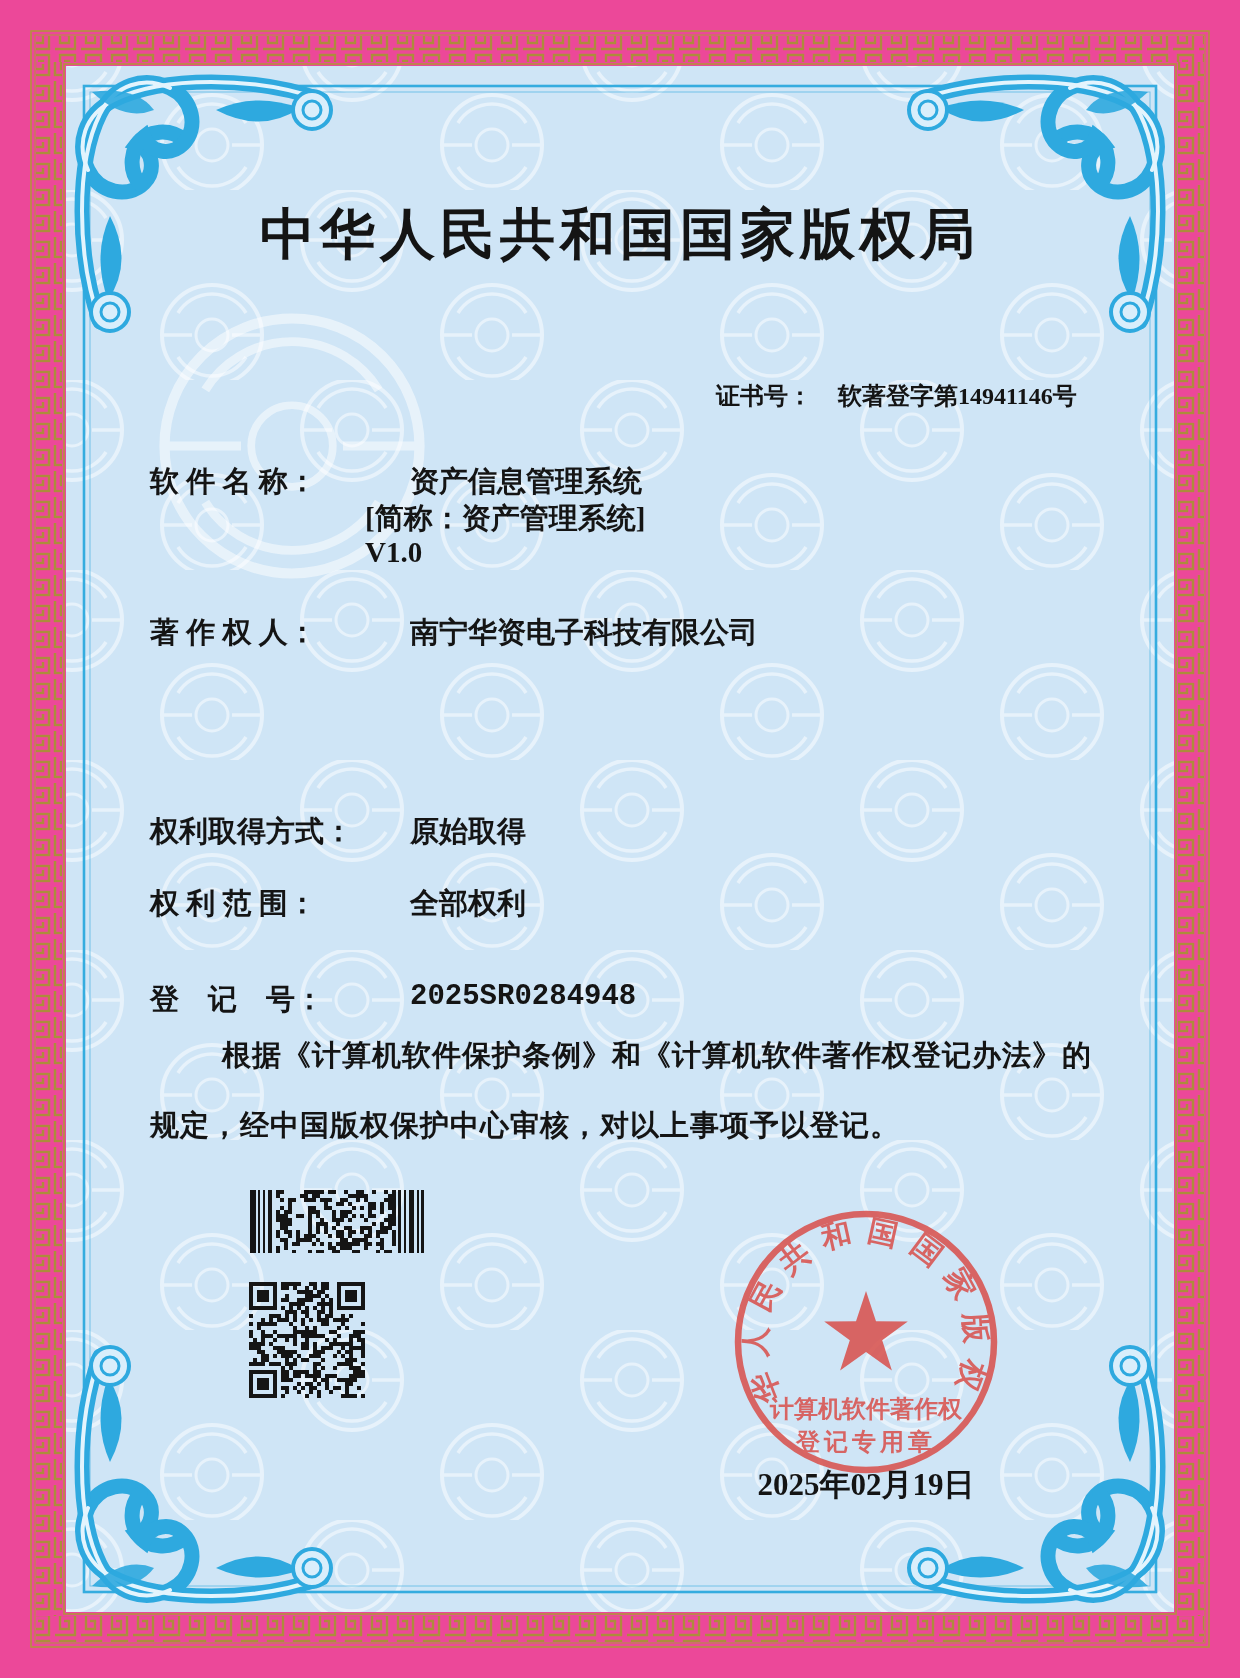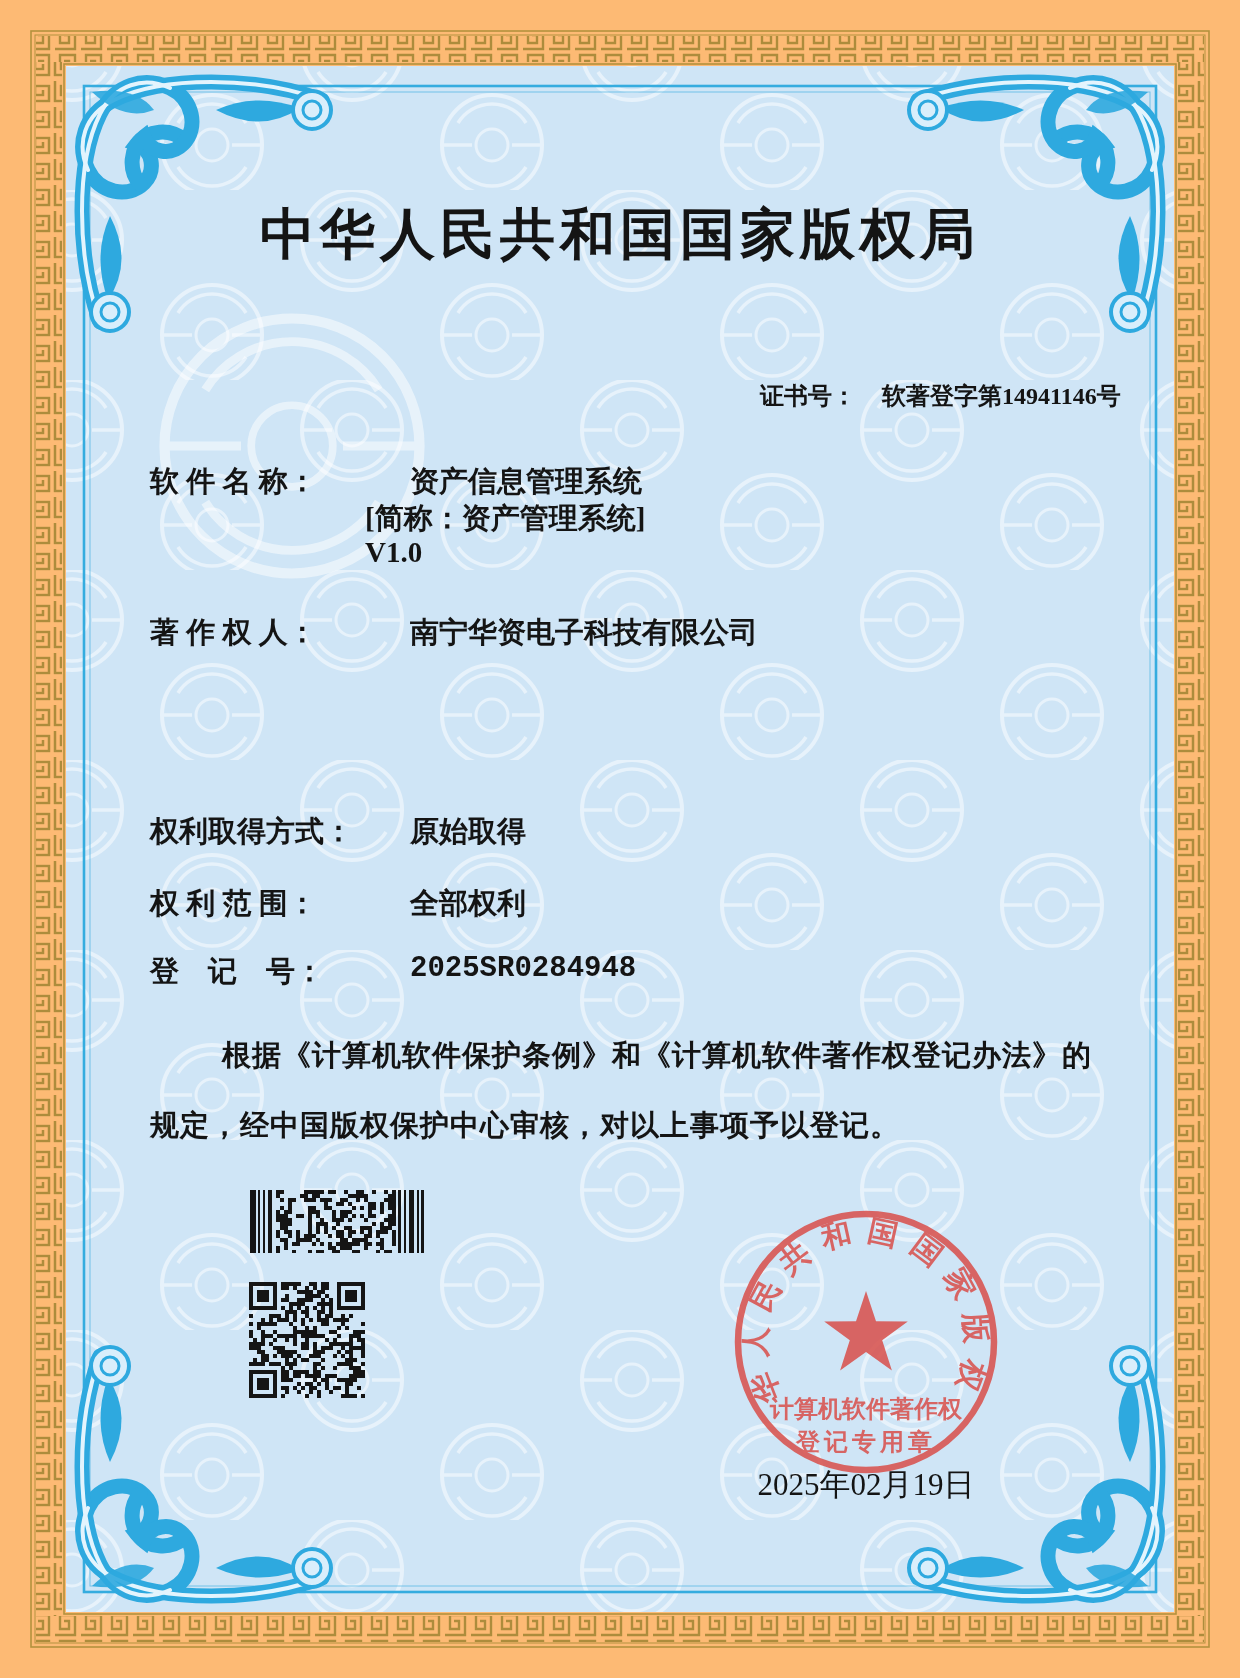--- a/index.html
+++ b/index.html
@@ -1,35 +1,35 @@
 <!DOCTYPE html>
 <html><head>
 <meta charset="utf-8">
 <style>
   html,body{margin:0;padding:0;background:#8d959d;}
   .page{
     position:relative;width:1240px;height:1678px;margin:0 auto;
-    background:#fdba74;overflow:hidden;
+    background:#ec4899;overflow:hidden;
     font-family:"Liberation Serif","DejaVu Serif",serif;color:#141414;
   }
   svg.layer{position:absolute;left:0;top:0;}
   .txt{position:absolute;white-space:nowrap;}
   .title{left:0;width:1240px;text-align:center;font-weight:bold;
          font-size:55px;letter-spacing:5px;}
   #title1{top:198px;}
   #title2{top:272px;}
-  .certno{top:380px;left:716px;font-size:24px;font-weight:bold;margin-left:44px;}
+  .certno{top:380px;left:716px;font-size:24px;font-weight:bold;}
   .certno .lbl{margin-right:26px;}
   .row{position:absolute;left:150px;font-size:29px;font-weight:bold;}
   .row .lbl{display:inline-block;}
   .row .val{position:absolute;left:215px;top:0;white-space:nowrap;margin-left:45px;}
   .subline{position:absolute;left:365px;font-size:29px;font-weight:bold;}
   .para{position:absolute;font-size:29px;font-weight:600;letter-spacing:1px;}
   .date{top:1464px;left:716px;width:300px;text-align:center;
-        font-size:31px;font-weight:normal;}
+        font-size:31px;font-weight:bold;}
   .code{position:absolute;}
 </style>
 </head>
 <body>
 
 <div class="page">
 
   <svg class="layer" width="1240" height="1678" viewBox="0 0 1240 1678">
     <defs>
       <pattern id="mkH" width="26" height="26" patternUnits="userSpaceOnUse">
@@ -115,21 +115,21 @@
   <div class="row" style="top:812px;">
     <span class="lbl">权利取得方式：</span>
     <span class="val">原始取得</span>
   </div>
 
   <div class="row" style="top:884px;">
     <span class="lbl">权 利 范 围：</span>
     <span class="val">全部权利</span>
   </div>
 
-  <div class="row" style="top:952px;font-family:Liberation Mono, monospace;">
+  <div class="row" style="top:980px;font-family:Liberation Mono, monospace;">
     <span class="lbl">登　记　号：</span>
     <span class="val">2025SR0284948</span>
   </div>
 
   <div class="para" style="left:150px;top:1106px;">规定，经中国版权保护中心审核，对以上事项予以登记。</div>
   <div class="para" style="left:222px;top:1036px;">根据《计算机软件保护条例》和《计算机软件著作权登记办法》的</div>
 
   <svg class="code" id="barcode-svg" style="left:250px;top:1190px;" width="174" height="63" viewBox="0 0 174 63">
       <rect x="0" y="0" width="6" height="63" fill="#151515"></rect>
       <rect x="8" y="0" width="2" height="63" fill="#151515"></rect>

